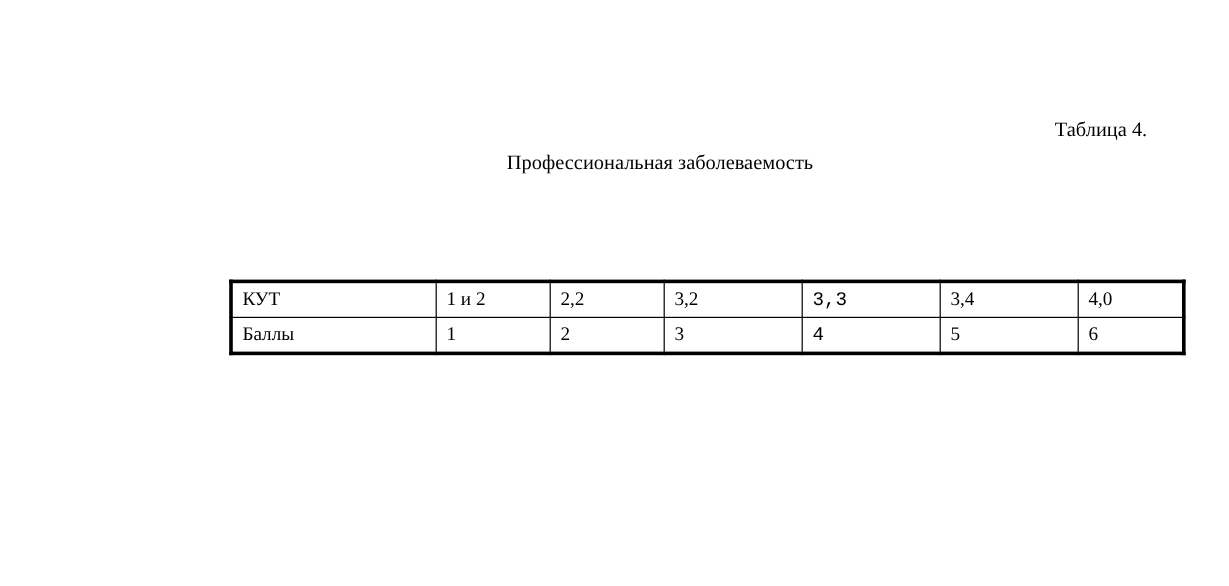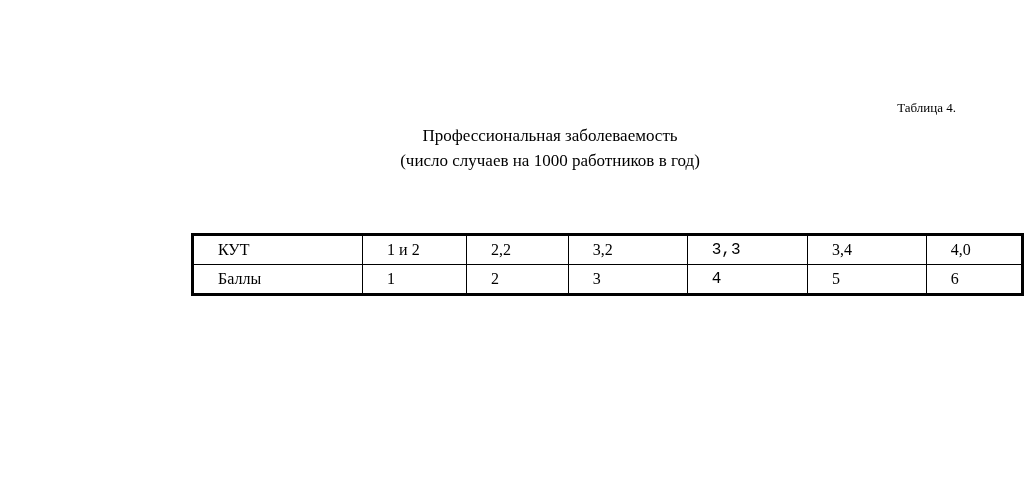--- a/index.html
+++ b/index.html
@@ -16,21 +16,21 @@
     overflow: hidden;
   }
   .page {
     position: absolute;
     inset: 0;
   }
   .table-number {
     position: absolute;
     top: 98px;
     right: 68px;
-    font-size: 13px;
+    font-size: 17px;
     line-height: 20px;
     white-space: nowrap;
     font-family: Liberation Serif, serif;
   }
   .title-block {
     position: absolute;
     top: 123px;
     left: 0;
     width: 1024px;
     text-align: center;
@@ -45,21 +45,21 @@
     position: absolute;
     top: 233px;
     left: 191px;
     border-collapse: collapse;
     border: 3px solid #000000;
     background: #ffffff;
     font-size: 16px;
   }
   table.main-table td {
     border: 1px solid #000000;
-    padding: 3px 6px 4px 24px;
+    padding: 3px 6px 4px 8px;
     height: 21px;
     vertical-align: middle;
     white-space: nowrap;
     line-height: 20px;
   }
   td.col-label { width: 155px; }
   td.col-c1 { width: 80px; }
   td.col-c2 { width: 80px; }
   td.col-c3 { width: 100px; margin-left: 16px; }
   td.col-c4 { width: 100px; font-family: Liberation Mono, monospace; }
@@ -68,21 +68,20 @@
 </style>
 </head>
 <body>
 
 <div class="page">
 
   <div class="table-number">Таблица 4.</div>
 
   <div class="title-block">
     <span class="title-line">Профессиональная заболеваемость</span>
-    <span class="title-line">(число случаев на 1000 работников в год)</span>
   </div>
 
   <table class="main-table">
     <tbody>
       <tr>
         <td class="col-label">КУТ</td>
         <td class="col-c1">1 и 2</td>
         <td class="col-c2">2,2</td>
         <td class="col-c3">3,2</td>
         <td class="col-c4">3,3</td>

